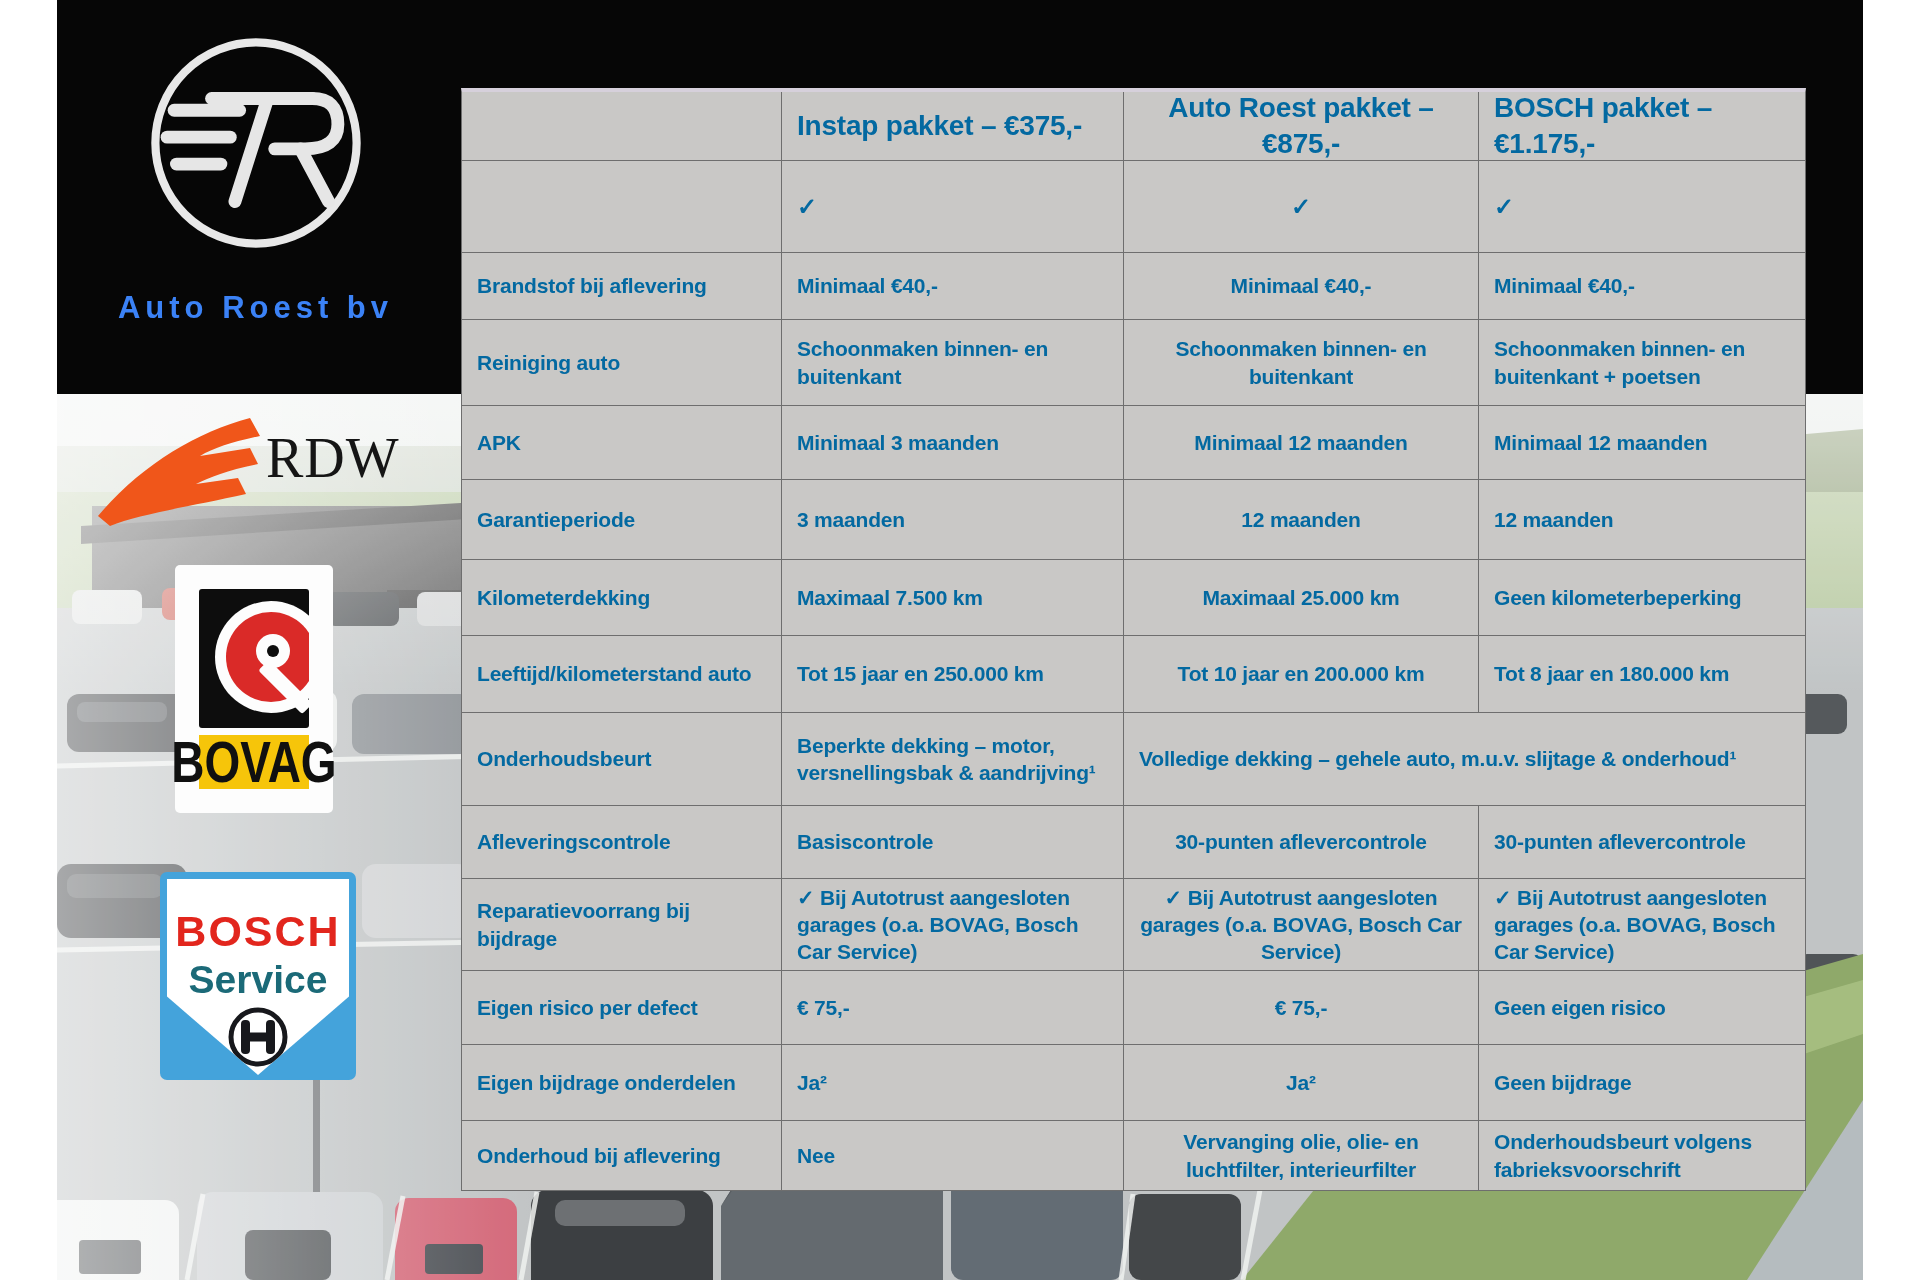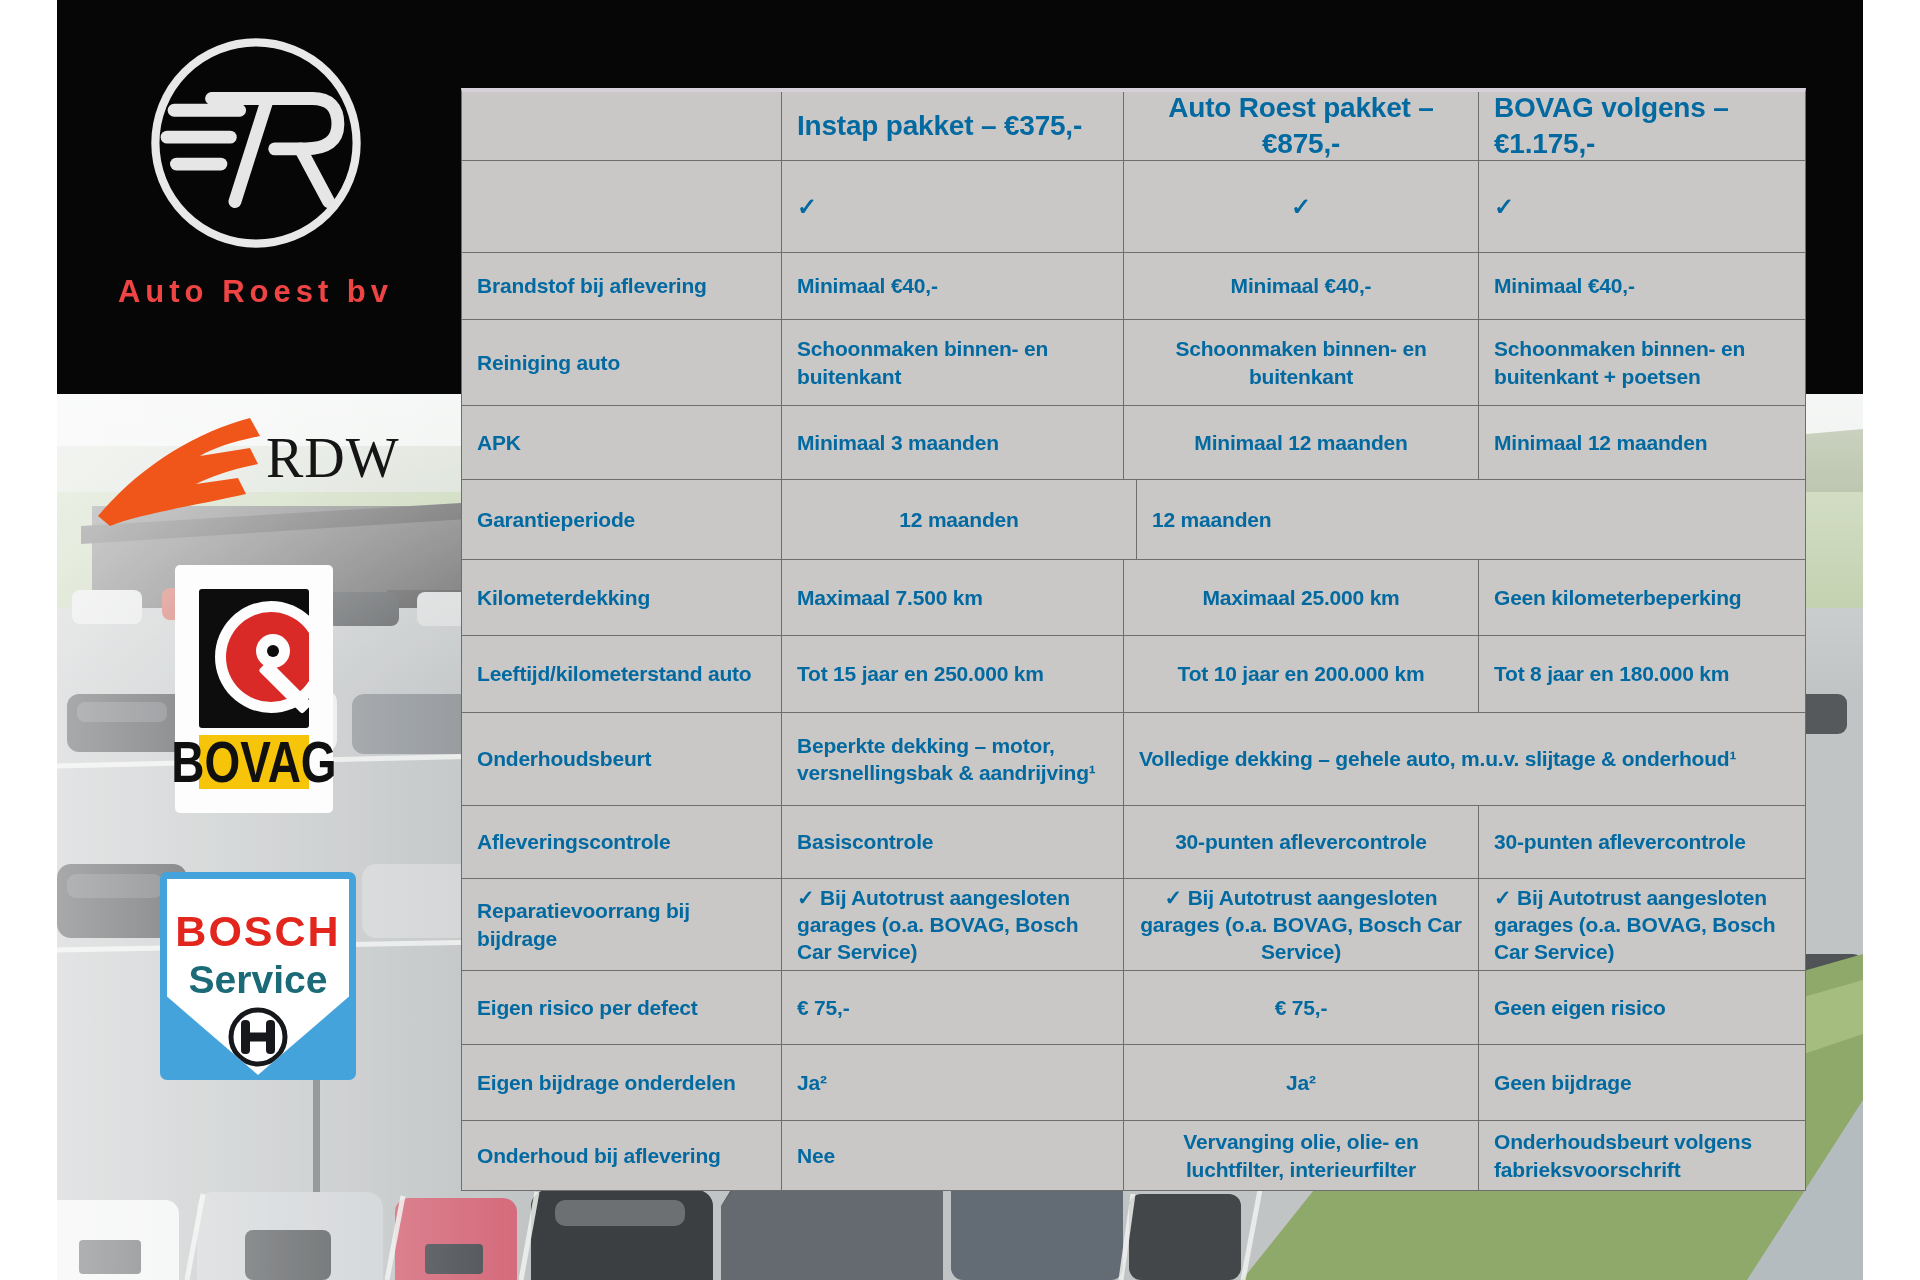--- a/index.html
+++ b/index.html
@@ -5,21 +5,21 @@
   html,body{margin:0;padding:0;background:#ffffff;}
   .stage{position:relative;width:1920px;height:1280px;background:#ffffff;overflow:hidden;
          font-family:"Liberation Sans",sans-serif;}
   
   .black-band{position:absolute;left:57px;top:0;width:1806px;height:394px;background:#060606;}
   .photo{position:absolute;left:57px;top:394px;width:1806px;height:886px;overflow:hidden;}
   .photo svg{display:block;width:100%;height:100%;}
   
   .brand-panel{position:absolute;left:103px;top:26px;width:305px;text-align:center;}
   .brand-panel svg{display:block;margin:0 auto;}
-  .brand-name{margin-top:14px;color:#ef4444;font-size:31px;font-weight:bold;letter-spacing:5px;white-space:nowrap;}
+  .brand-name{margin-top:30px;color:#3b82f6;font-size:31px;font-weight:bold;letter-spacing:5px;white-space:nowrap;}
   
   .rdw{position:absolute;left:92px;top:404px;display:flex;align-items:flex-start;}
   .rdw-word{font-family:"Liberation Serif",serif;font-size:56px;color:#151515;margin-left:4px;margin-top:22px;letter-spacing:1px;}
   
   .bovag{position:absolute;left:175px;top:565px;width:158px;height:248px;background:#fdfdfd;border-radius:5px;
          box-sizing:border-box;padding:24px;display:flex;flex-direction:column;}
   .bovag-black{position:relative;height:140px;background:#0d0d0d;border-radius:3px;overflow:hidden;}
   .bovag-white-ring{position:absolute;left:16px;top:12px;width:112px;height:112px;border-radius:50%;background:#fdfdfd;}
   .bovag-red{position:absolute;left:11px;top:11px;width:90px;height:90px;border-radius:50%;background:var(--bovag-red,#da2a28);}
   .bovag-key-bar{position:absolute;left:52px;top:44px;width:15px;height:62px;background:#fdfdfd;transform:rotate(-45deg);border-radius:3px;}
@@ -195,21 +195,21 @@
         <rect x="40" y="15" width="9" height="34" rx="4" fill="#17181c"></rect>
       </svg>
     </div>
   </div>
 
   <div class="pkg-table">
     <div class="trow thead" style="height:68px">
       <div class="cell c0"></div>
       <div class="cell c1">Instap pakket – €375,-</div>
       <div class="cell c2">Auto Roest pakket – €875,-</div>
-      <div class="cell c3">BOVAG volgens – €1.175,-</div>
+      <div class="cell c3">BOSCH pakket – €1.175,-</div>
     </div>
     <div class="trow" style="height:92px">
       <div class="cell c0"></div>
       <div class="cell c1 checkcell">✓</div>
       <div class="cell c2 checkcell">✓</div>
       <div class="cell c3 checkcell">✓</div>
     </div>
     <div class="trow" style="height:67px">
       <div class="cell c0">Brandstof bij aflevering</div>
       <div class="cell c1">Minimaal €40,-</div>
@@ -223,20 +223,21 @@
       <div class="cell c3">Schoonmaken binnen- en buitenkant + poetsen</div>
     </div>
     <div class="trow" style="height:74px">
       <div class="cell c0">APK</div>
       <div class="cell c1">Minimaal 3 maanden</div>
       <div class="cell c2">Minimaal 12 maanden</div>
       <div class="cell c3">Minimaal 12 maanden</div>
     </div>
     <div class="trow" style="height:80px">
       <div class="cell c0">Garantieperiode</div>
+      <div class="cell c1">3 maanden</div>
       <div class="cell c2">12 maanden</div>
       <div class="cell c3">12 maanden</div>
     </div>
     <div class="trow" style="height:76px">
       <div class="cell c0">Kilometerdekking</div>
       <div class="cell c1">Maximaal 7.500 km</div>
       <div class="cell c2">Maximaal 25.000 km</div>
       <div class="cell c3">Geen kilometerbeperking</div>
     </div>
     <div class="trow" style="height:77px">

